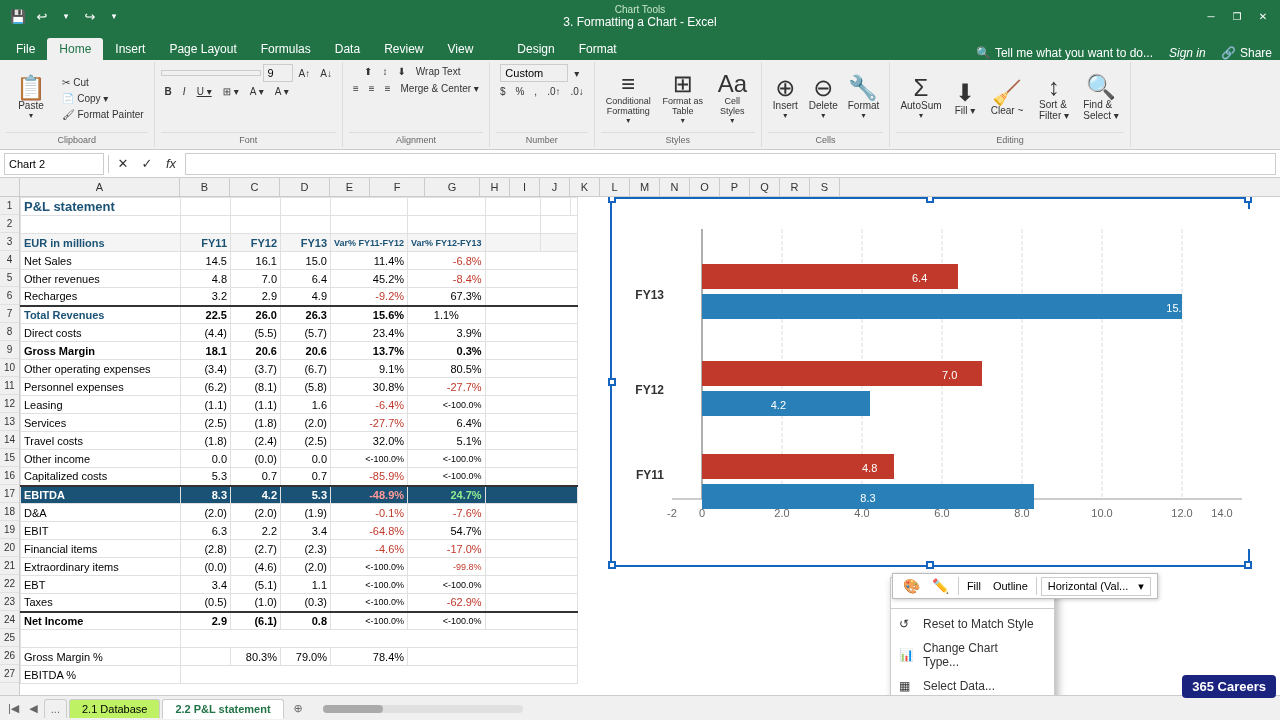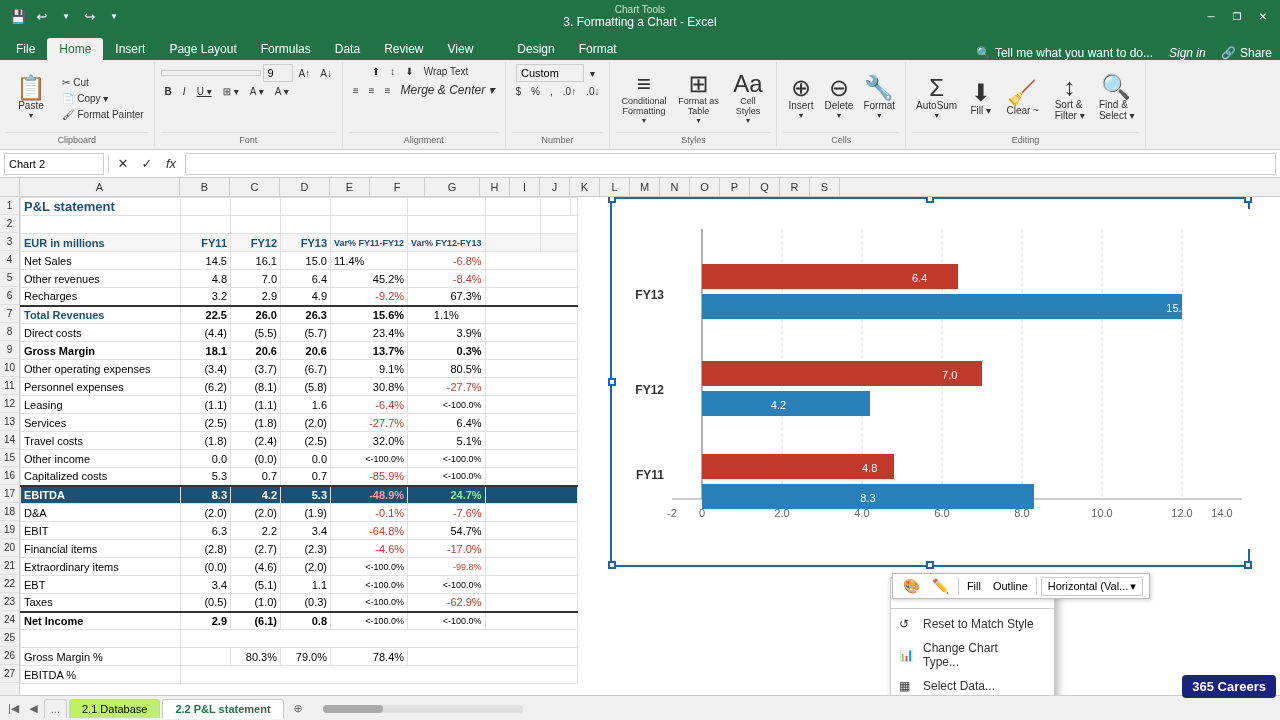--- a/index.html
+++ b/index.html
@@ -287,21 +287,21 @@
       background: white;
       border: 1px solid #bbb;
       display: flex;
       align-items: center;
       padding: 2px 6px;
       gap: 4px;
       box-shadow: 1px 1px 4px rgba(0,0,0,0.2);
     }
     .mft-item { display: flex; align-items: center; gap: 2px; cursor: pointer; padding: 2px 4px; font-size: 11px; }
     .mft-separator { width: 1px; height: 18px; background: #ccc; }
-    .axis-dropdown { display: flex; align-items: center; gap: 2px; font-size: 11px; cursor: pointer; border: 1px solid #ccc; padding: 2px 6px; }
+    .axis-dropdown { display: flex; align-items: center; gap: 10px; font-size: 11px; cursor: pointer; border: 1px solid #ccc; padding: 2px 6px; }
   </style>
 </head>
 <body>
 
 <div id="title-bar">
   <div class="title-left">
     <div class="quick-access">
       <span class="qa-btn">💾</span>
       <span class="qa-btn">↩</span>
       <span class="qa-btn" style="font-size:9px">▾</span>
@@ -380,21 +380,21 @@
       <div style="display:flex;gap:2px;">
         <div class="ribbon-btn-small">⬆</div>
         <div class="ribbon-btn-small">↕</div>
         <div class="ribbon-btn-small">⬇</div>
         <div class="ribbon-btn-small" style="width:60px;font-size:10px;">Wrap Text</div>
       </div>
       <div style="display:flex;gap:2px;">
         <div class="ribbon-btn-small">≡</div>
         <div class="ribbon-btn-small">≡</div>
         <div class="ribbon-btn-small">≡</div>
-        <div class="ribbon-btn-small" style="font-size:12px;font-style:italic;">Merge &amp; Center ▾</div>
+        <div class="ribbon-btn-small" style="font-size:10px;">Merge &amp; Center ▾</div>
       </div>
     </div>
     <div class="ribbon-group-label">Alignment</div>
   </div>
 
   <div class="ribbon-group" style="min-width:100px;">
     <div class="ribbon-buttons" style="flex-direction:column;gap:2px;">
       <div style="display:flex;align-items:center;gap:2px;">
         <div style="border:1px solid #ccc;padding:2px 4px;font-size:11px;width:68px;cursor:pointer;">Custom</div>
         <div class="ribbon-btn-small">▾</div>
@@ -581,21 +581,21 @@
         <td style="font-weight:bold;text-align:center;color:#1a5276;font-size:9px;">Var% FY12-FY13</td>
         <td></td>
         <td colspan="12"></td>
       </tr>
 
       <tr>
         <td>Net Sales</td>
         <td style="text-align:right;">14.5</td>
         <td style="text-align:right;">16.1</td>
         <td style="text-align:right;">15.0</td>
-        <td style="margin-top:36px;">11.4%</td>
+        <td style="text-align:right;margin-top:36px;">11.4%</td>
         <td style="text-align:right;color:#c0392b;">-6.8%</td>
         <td colspan="13"></td>
       </tr>
 
       <tr>
         <td>Other revenues</td>
         <td style="text-align:right;">4.8</td>
         <td style="text-align:right;">7.0</td>
         <td style="text-align:right;">6.4</td>
         <td style="text-align:right;">45.2%</td>

